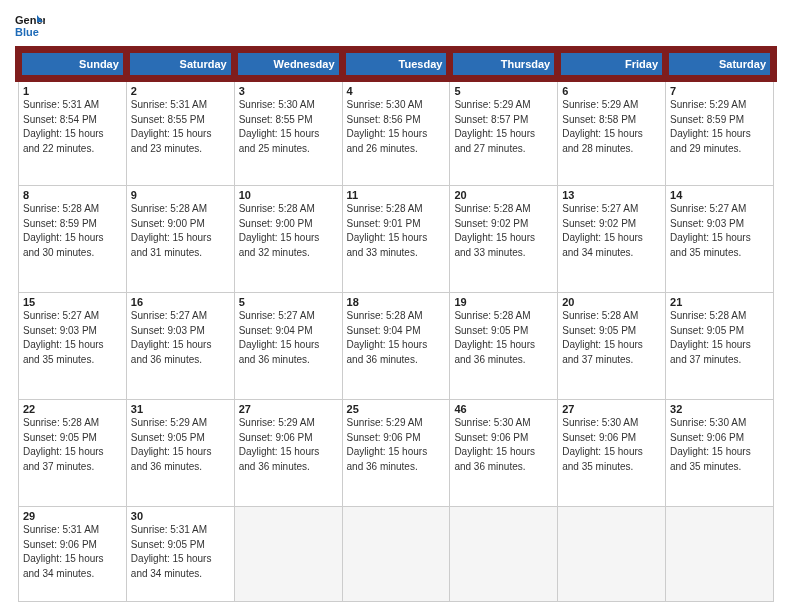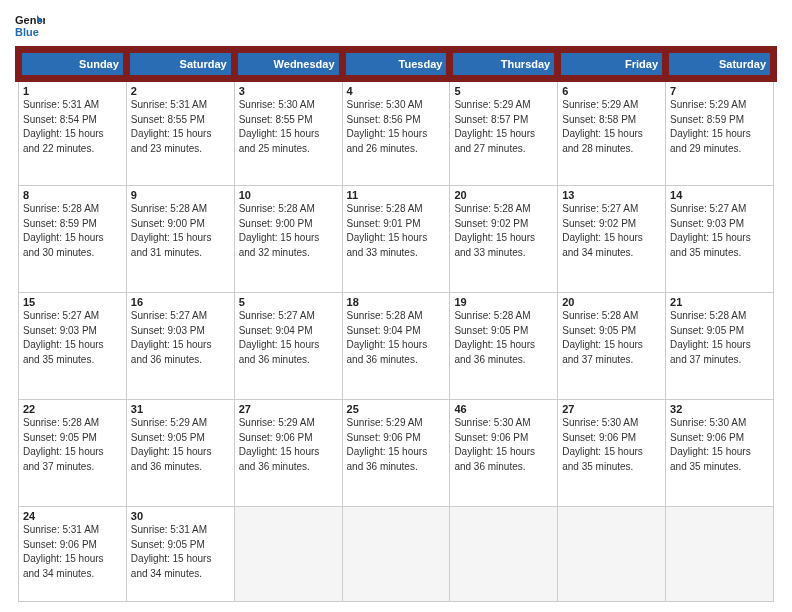--- a/index.html
+++ b/index.html
@@ -232,21 +232,21 @@
             <span class="day-number">27</span>
             <div class="day-info">Sunrise: 5:30 AM<br>Sunset: 9:06 PM<br>Daylight: 15 hours and 35 minutes.</div>
           </td>
           <td>
             <span class="day-number">32</span>
             <div class="day-info">Sunrise: 5:30 AM<br>Sunset: 9:06 PM<br>Daylight: 15 hours and 35 minutes.</div>
           </td>
         </tr>
         <tr>
           <td style="height: 70px;">
-            <span class="day-number">24</span>
+            <span class="day-number">29</span>
             <div class="day-info">Sunrise: 5:31 AM<br>Sunset: 9:06 PM<br>Daylight: 15 hours and 34 minutes.</div>
           </td>
           <td style="height: 70px;">
             <span class="day-number">30</span>
             <div class="day-info">Sunrise: 5:31 AM<br>Sunset: 9:05 PM<br>Daylight: 15 hours and 34 minutes.</div>
           </td>
           <td class="empty" style="height: 70px;"></td>
           <td class="empty" style="height: 70px;"></td>
           <td class="empty" style="height: 70px;"></td>
           <td class="empty" style="height: 70px;"></td>

